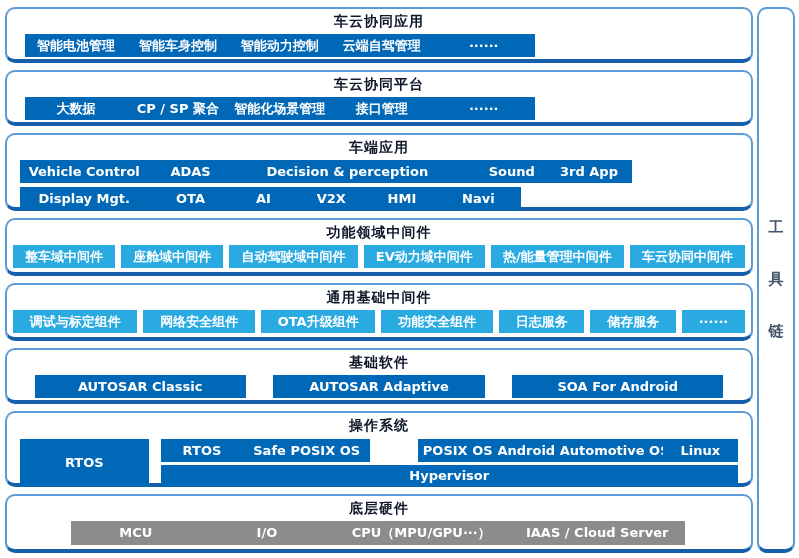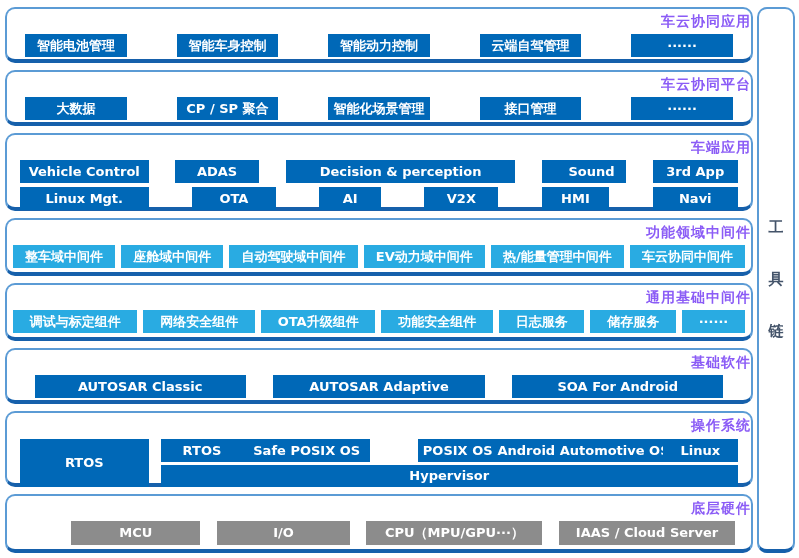--- a/index.html
+++ b/index.html
@@ -1,21 +1,21 @@
 <!DOCTYPE html>
 <html><head>
 <meta charset="utf-8">
 <style>
   html,body{margin:0;padding:0;background:#ffffff;}
   body{font-family:"DejaVu Sans","Liberation Sans",sans-serif;}
   .stage{position:relative;width:799px;height:558px;background:#ffffff;overflow:hidden;}
   .main{position:absolute;left:5px;top:7px;width:748px;display:flex;flex-direction:column;gap:7px;}
   .box{box-sizing:border-box;background:#ffffff;border:2px solid #5b9bd5;border-bottom:4px solid #1660ab;border-radius:10px;padding:3px 0 7px 0;}
-  .sec-title{text-align:right;font-size:14px;font-weight:bold;color:#8b5cf6;letter-spacing:1px;line-height:18px;}
-  .row{display:flex;justify-content:space-between;align-items:center;margin-top:4px;}
+  .sec-title{text-align:center;font-size:14px;font-weight:bold;color:#0f172a;letter-spacing:1px;line-height:18px;}
+  .row{display:flex;align-items:center;margin-top:4px;}
   .blk{box-sizing:border-box;height:23px;line-height:23px;text-align:center;color:#ffffff;
        font-size:13px;font-weight:bold;white-space:nowrap;overflow:hidden;}
   .blue{background:#0068b7;}
   .cyan{background:#29abe2;}
   .gray{background:#8c8c8c;}
   
   .row-five{padding:0 18px;}
   .row-five .blk{width:14.4%;}
   
   .row-veh{padding:0 13px;}
@@ -78,21 +78,21 @@
     <div class="box h78">
       <div class="sec-title">车端应用</div>
       <div class="row row-veh">
         <div class="blk blue w-c1">Vehicle Control</div>
         <div class="blk blue w-c2">ADAS</div>
         <div class="blk blue w-c3">Decision &amp; perception</div>
         <div class="blk blue w-c4">Sound</div>
         <div class="blk blue w-c5">3rd App</div>
       </div>
       <div class="row row-veh">
-        <div class="blk blue w-c1">Linux Mgt.</div>
+        <div class="blk blue w-c1">Display Mgt.</div>
         <div class="blk blue w-c2">OTA</div>
         <div class="blk blue w-ai">AI</div>
         <div class="blk blue w-v2x">V2X</div>
         <div class="blk blue w-hmi">HMI</div>
         <div class="blk blue w-c5">Navi</div>
       </div>
     </div>
 
     <div class="box h58">
       <div class="sec-title">功能领域中间件</div>

